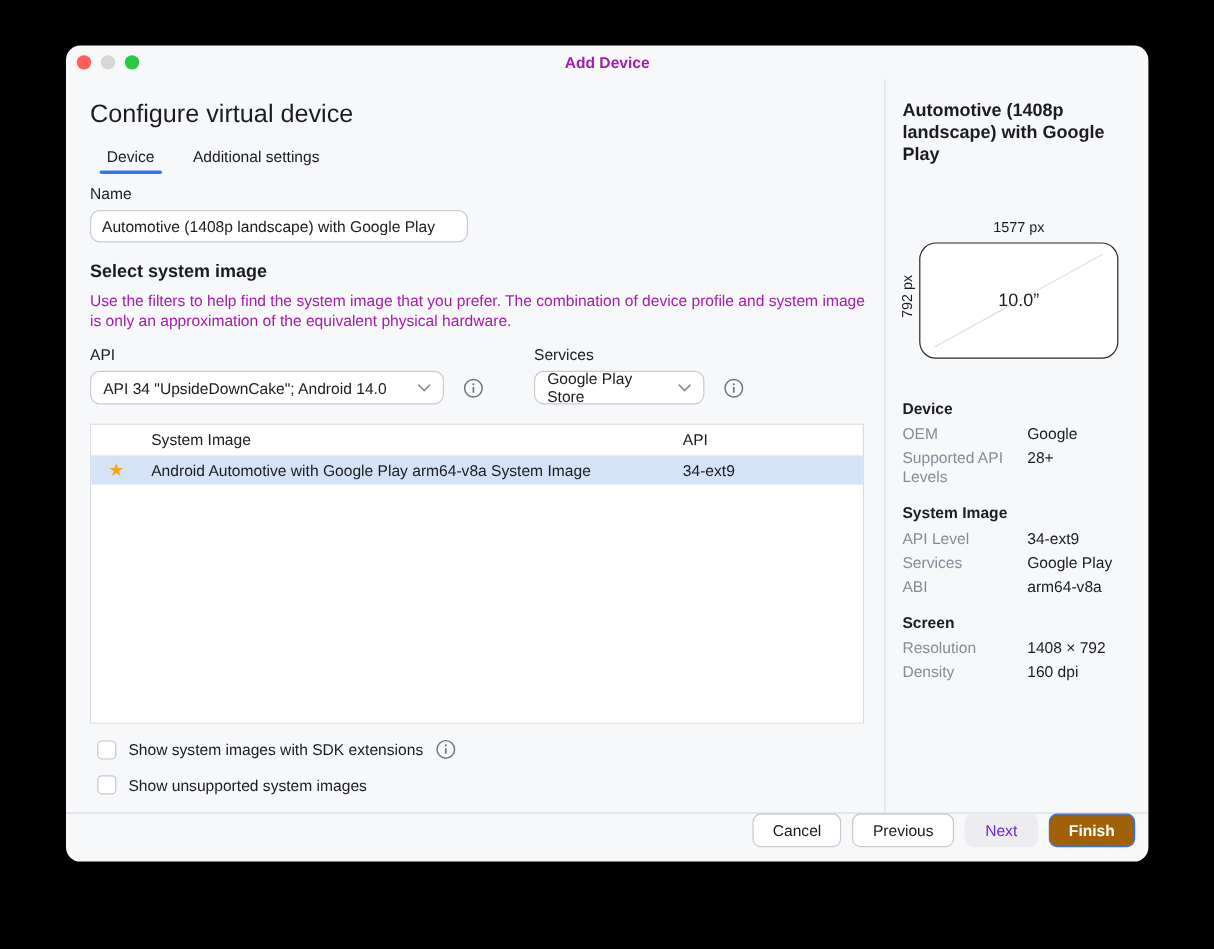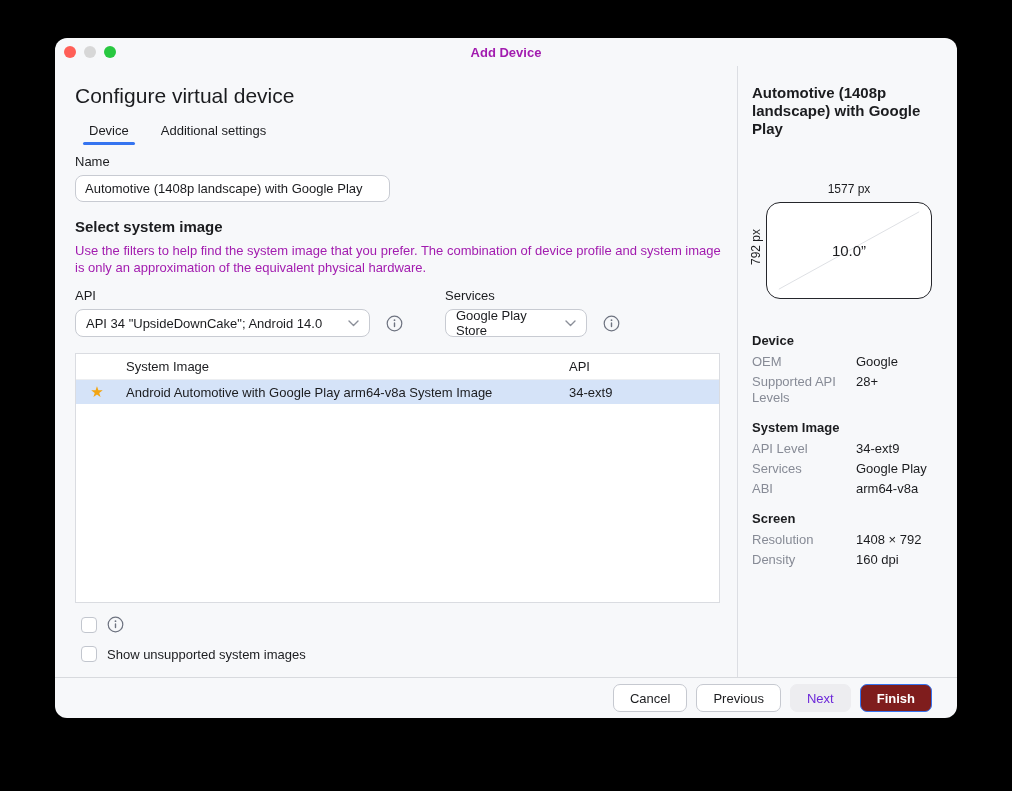--- a/index.html
+++ b/index.html
@@ -90,28 +90,28 @@
 
   .specs { margin-top: 34px; }
   .spec-section-title { font-size: 13px; font-weight: bold; margin: 12px 0 4px 2px; }
   .spec-row { display: grid; grid-template-columns: 100px 1fr; column-gap: 4px; padding: 2px 0 2px 2px; font-size: 13px; line-height: 16px; }
   .spec-label { color: #878b96; }
   .spec-value { color: #1b1c1f; }
 
   
   .footer {
     flex: 0 0 41px; border-top: 1px solid #d8dade;
-    display: flex; align-items: center; justify-content: flex-end; gap: 9px; padding-right: 25px;
+    display: flex; align-items: flex-start; justify-content: flex-end; gap: 9px; padding-right: 11px;
   }
   .btn {
     height: 28px; padding: 0 16px; border-radius: 7px; font-size: 13px; font-family: "Liberation Sans", sans-serif;
     background: #fff; border: 1px solid #c6c9d0; color: #1b1c1f; cursor: default;
   }
   .btn.disabled { background: #ededf0; border-color: #ededf0; color: #6d28d9; }
-  .btn.primary { background: #7f1d1d; border-color: #3574f0; color: #fff; font-weight: bold; }
+  .btn.primary { background: #a16207; border-color: #3574f0; color: #fff; font-weight: bold; }
 </style>
 </head>
 <body>
 
 <div class="window">
 
   <div class="titlebar">
     <div class="traffic-lights">
       <span class="tl tl-close"></span>
       <span class="tl tl-min"></span>
@@ -195,20 +195,21 @@
         <div class="t-row selected">
           <div class="t-cell star-cell"><span class="star">★</span></div>
           <div class="t-cell">Android Automotive with Google Play arm64-v8a System Image</div>
           <div class="t-cell">34-ext9</div>
         </div>
         <div class="t-filler"></div>
       </div>
 
       <div class="checkbox-row">
         <span class="checkbox"></span>
+        <span>Show system images with SDK extensions</span>
         <span class="info-btn">
           <svg width="17" height="17" viewBox="0 0 17 17">
               <circle cx="8.5" cy="8.5" r="7.3" fill="none" stroke="currentColor" stroke-width="1.2"></circle>
               <circle cx="8.5" cy="5.2" r="0.9" fill="currentColor"></circle>
               <rect x="7.8" y="7.3" width="1.4" height="5" rx="0.7" fill="currentColor"></rect>
             </svg>
         </span>
       </div>
       <div class="checkbox-row">
         <span class="checkbox"></span>

